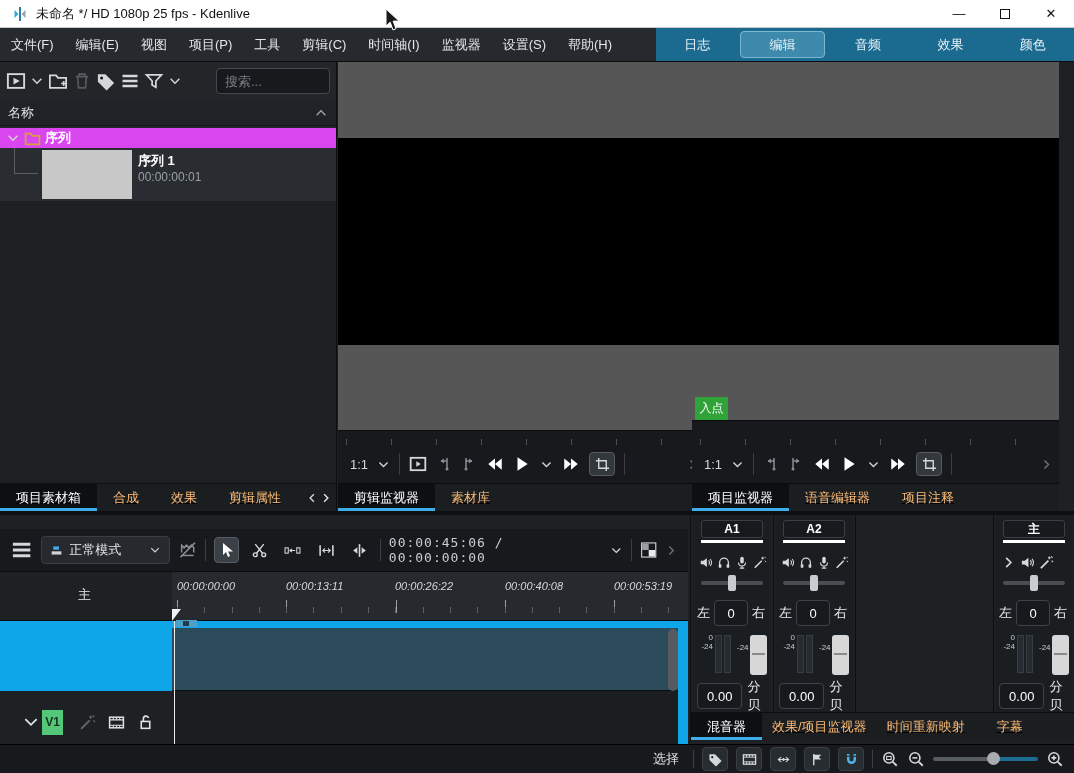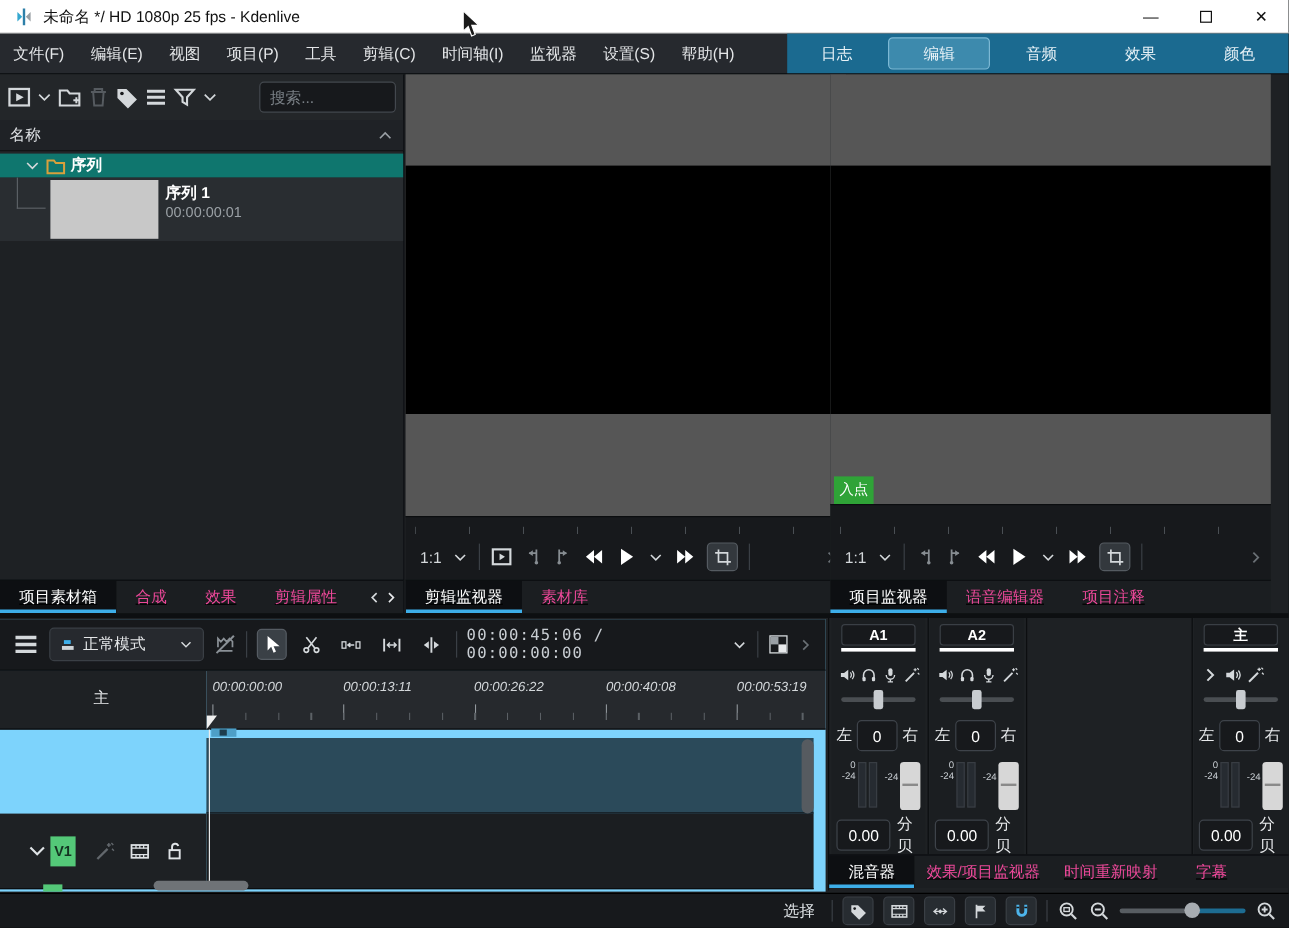--- a/index.html
+++ b/index.html
@@ -16,31 +16,31 @@
   .winbtn{width:46px;height:100%;display:flex;align-items:center;justify-content:center;color:#111;font-size:13px;}
   .wbx{width:10px;height:10px;border:1.2px solid #111;}
   
   .menubar{left:0;top:28px;width:1074px;height:34px;background:#26292e;display:flex;align-items:stretch;border-bottom:1px solid #0b0d0f;}
   .menuitem{display:flex;align-items:center;padding:0 11px;color:#e4e6e8;font-size:13px;}
   .wstabs{margin-left:auto;display:flex;background:#1b6a90;width:418px;}
   .wstab{flex:1;display:flex;align-items:center;justify-content:center;color:#e8f2f7;font-size:13px;}
   .wstab.sel{background:#3d8aad;border:1px solid #7cb8d4;border-radius:4px;margin:3px 2px;}
   
   .tabbar{display:flex;align-items:stretch;background:#1b1e21;height:28px;border-top:1px solid #0b0d0f;text-decoration:underline;}
-  .tab{display:flex;align-items:center;padding:0 16px;font-size:13px;color:#ec4899;}
+  .tab{display:flex;align-items:center;padding:0 16px;font-size:13px;color:#fdba74;}
   .tab.active{background:#0d0f12;color:#fff;box-shadow:inset 0 -3px 0 #3daee9;}
   .tabarrows{margin-left:auto;display:flex;align-items:center;gap:2px;padding-right:4px;color:#9aa0a5;}
   
   .bin{left:0;top:62px;width:337px;height:449px;background:#232629;border-right:1px solid #0b0d0f;}
   .bintb{left:0;top:0;width:100%;height:38px;display:flex;align-items:center;padding:0 6px;gap:4px;}
   .tbtn{width:22px;height:22px;display:flex;align-items:center;justify-content:center;border-radius:3px;}
   .searchbox{margin-left:auto;width:114px;height:26px;background:#17191c;border:1px solid #43484e;border-radius:4px;color:#a3a3a3;font-size:13px;padding:0 8px;outline:none;}
   .searchbox::placeholder{color:#7a8086;}
   .namehdr{left:0;top:38px;width:100%;height:26px;background:#1f2226;border-bottom:1px solid #121416;display:flex;align-items:center;padding:0 8px;color:#dfe2e5;font-size:13px;}
-  .folderrow{left:0;top:66px;width:100%;height:20px;background:#0f766e;display:flex;align-items:center;gap:4px;padding-left:20px;}
+  .folderrow{left:0;top:66px;width:100%;height:20px;background:#d946ef;display:flex;align-items:center;gap:4px;padding-left:6px;}
   .folderrow .lbl{color:#fff;font-size:13px;font-weight:bold;}
   .itemrow{left:0;top:86px;width:100%;height:53px;background:#292d31;}
   .treeline{left:14px;top:0;width:24px;height:26px;border-left:1px solid #5a5f64;border-bottom:1px solid #5a5f64;}
   .thumb{left:42px;top:2px;width:90px;height:49px;background:#c8c8c8;}
   .cliptitle{left:138px;top:4px;font-size:13px;font-weight:bold;color:#fff;}
   .clipdur{left:138px;top:22px;font-size:12px;color:#9aa0a5;}
   .binrest{left:0;top:139px;width:100%;height:282px;background:#1e2124;}
   .bintabs{left:0;top:421px;width:100%;height:28px;}
   
   .monitor{top:62px;height:449px;background:#232629;}
@@ -51,21 +51,21 @@
     background-size:100% 6px;background-position:8px bottom;background-repeat:no-repeat;}
   .montb{left:0;top:383px;width:100%;height:38px;background:#17191c;display:flex;align-items:center;padding-left:12px;gap:9px;}
   .zoomlvl{color:#d4d8db;font-size:13px;}
   .vsep{width:1px;height:22px;background:#3a3f45;}
   .zonebtn{width:26px;height:24px;background:#33383d;border:1px solid #555b61;border-radius:4px;display:flex;align-items:center;justify-content:center;}
   .montabs{left:0;top:421px;width:100%;height:28px;}
   .inpoint{left:3px;top:335px;width:33px;height:23px;background:#2fa337;color:#fff;font-size:12px;display:flex;align-items:center;justify-content:center;}
   
   .hsplit{left:0;top:511px;width:1074px;height:4px;background:#0d0f11;}
   
-  .timeline{left:0;top:516px;width:688px;height:227px;background:#7dd3fc;}
+  .timeline{left:0;top:529px;width:688px;height:227px;background:#0ea5e9;}
   .tltb{left:0;top:0;width:100%;height:43px;background:#17191c;display:flex;align-items:center;padding:0 10px;gap:8px;border-bottom:1px solid #0b0d0f;}
   .modedrop{display:flex;align-items:center;gap:6px;height:28px;background:#26292e;border:1px solid #3a3f45;border-radius:4px;padding:0 8px;color:#e4e6e8;font-size:13px;width:132px;}
   .toolbtn{width:26px;height:26px;display:flex;align-items:center;justify-content:center;border-radius:4px;}
   .toolbtn.activeT{background:#3a4046;border:1px solid #565c63;}
   .tcdisp{font-family:"DejaVu Sans Mono","Liberation Mono",monospace;font-size:13px;color:#c9ced3;letter-spacing:1px;}
   .rulerhdr{left:0;top:43px;width:172px;height:49px;background:#1e2124;border-bottom:1px solid #0b0d0f;}
   .master{left:78px;top:14px;color:#e8eaec;font-size:13px;}
   .ruler{left:172px;top:43px;width:516px;height:49px;background:#26292d;border-bottom:1px solid #0b0d0f;font-style:italic;}
   .rlabel{position:absolute;top:8px;font-size:11px;color:#d4d8db;white-space:nowrap;}
   .ticks-min{position:absolute;left:0;right:0;bottom:7px;height:6px;background:repeating-linear-gradient(90deg,#5c6166 0 1px,transparent 1px 27.3px);background-position:5px 0;}

